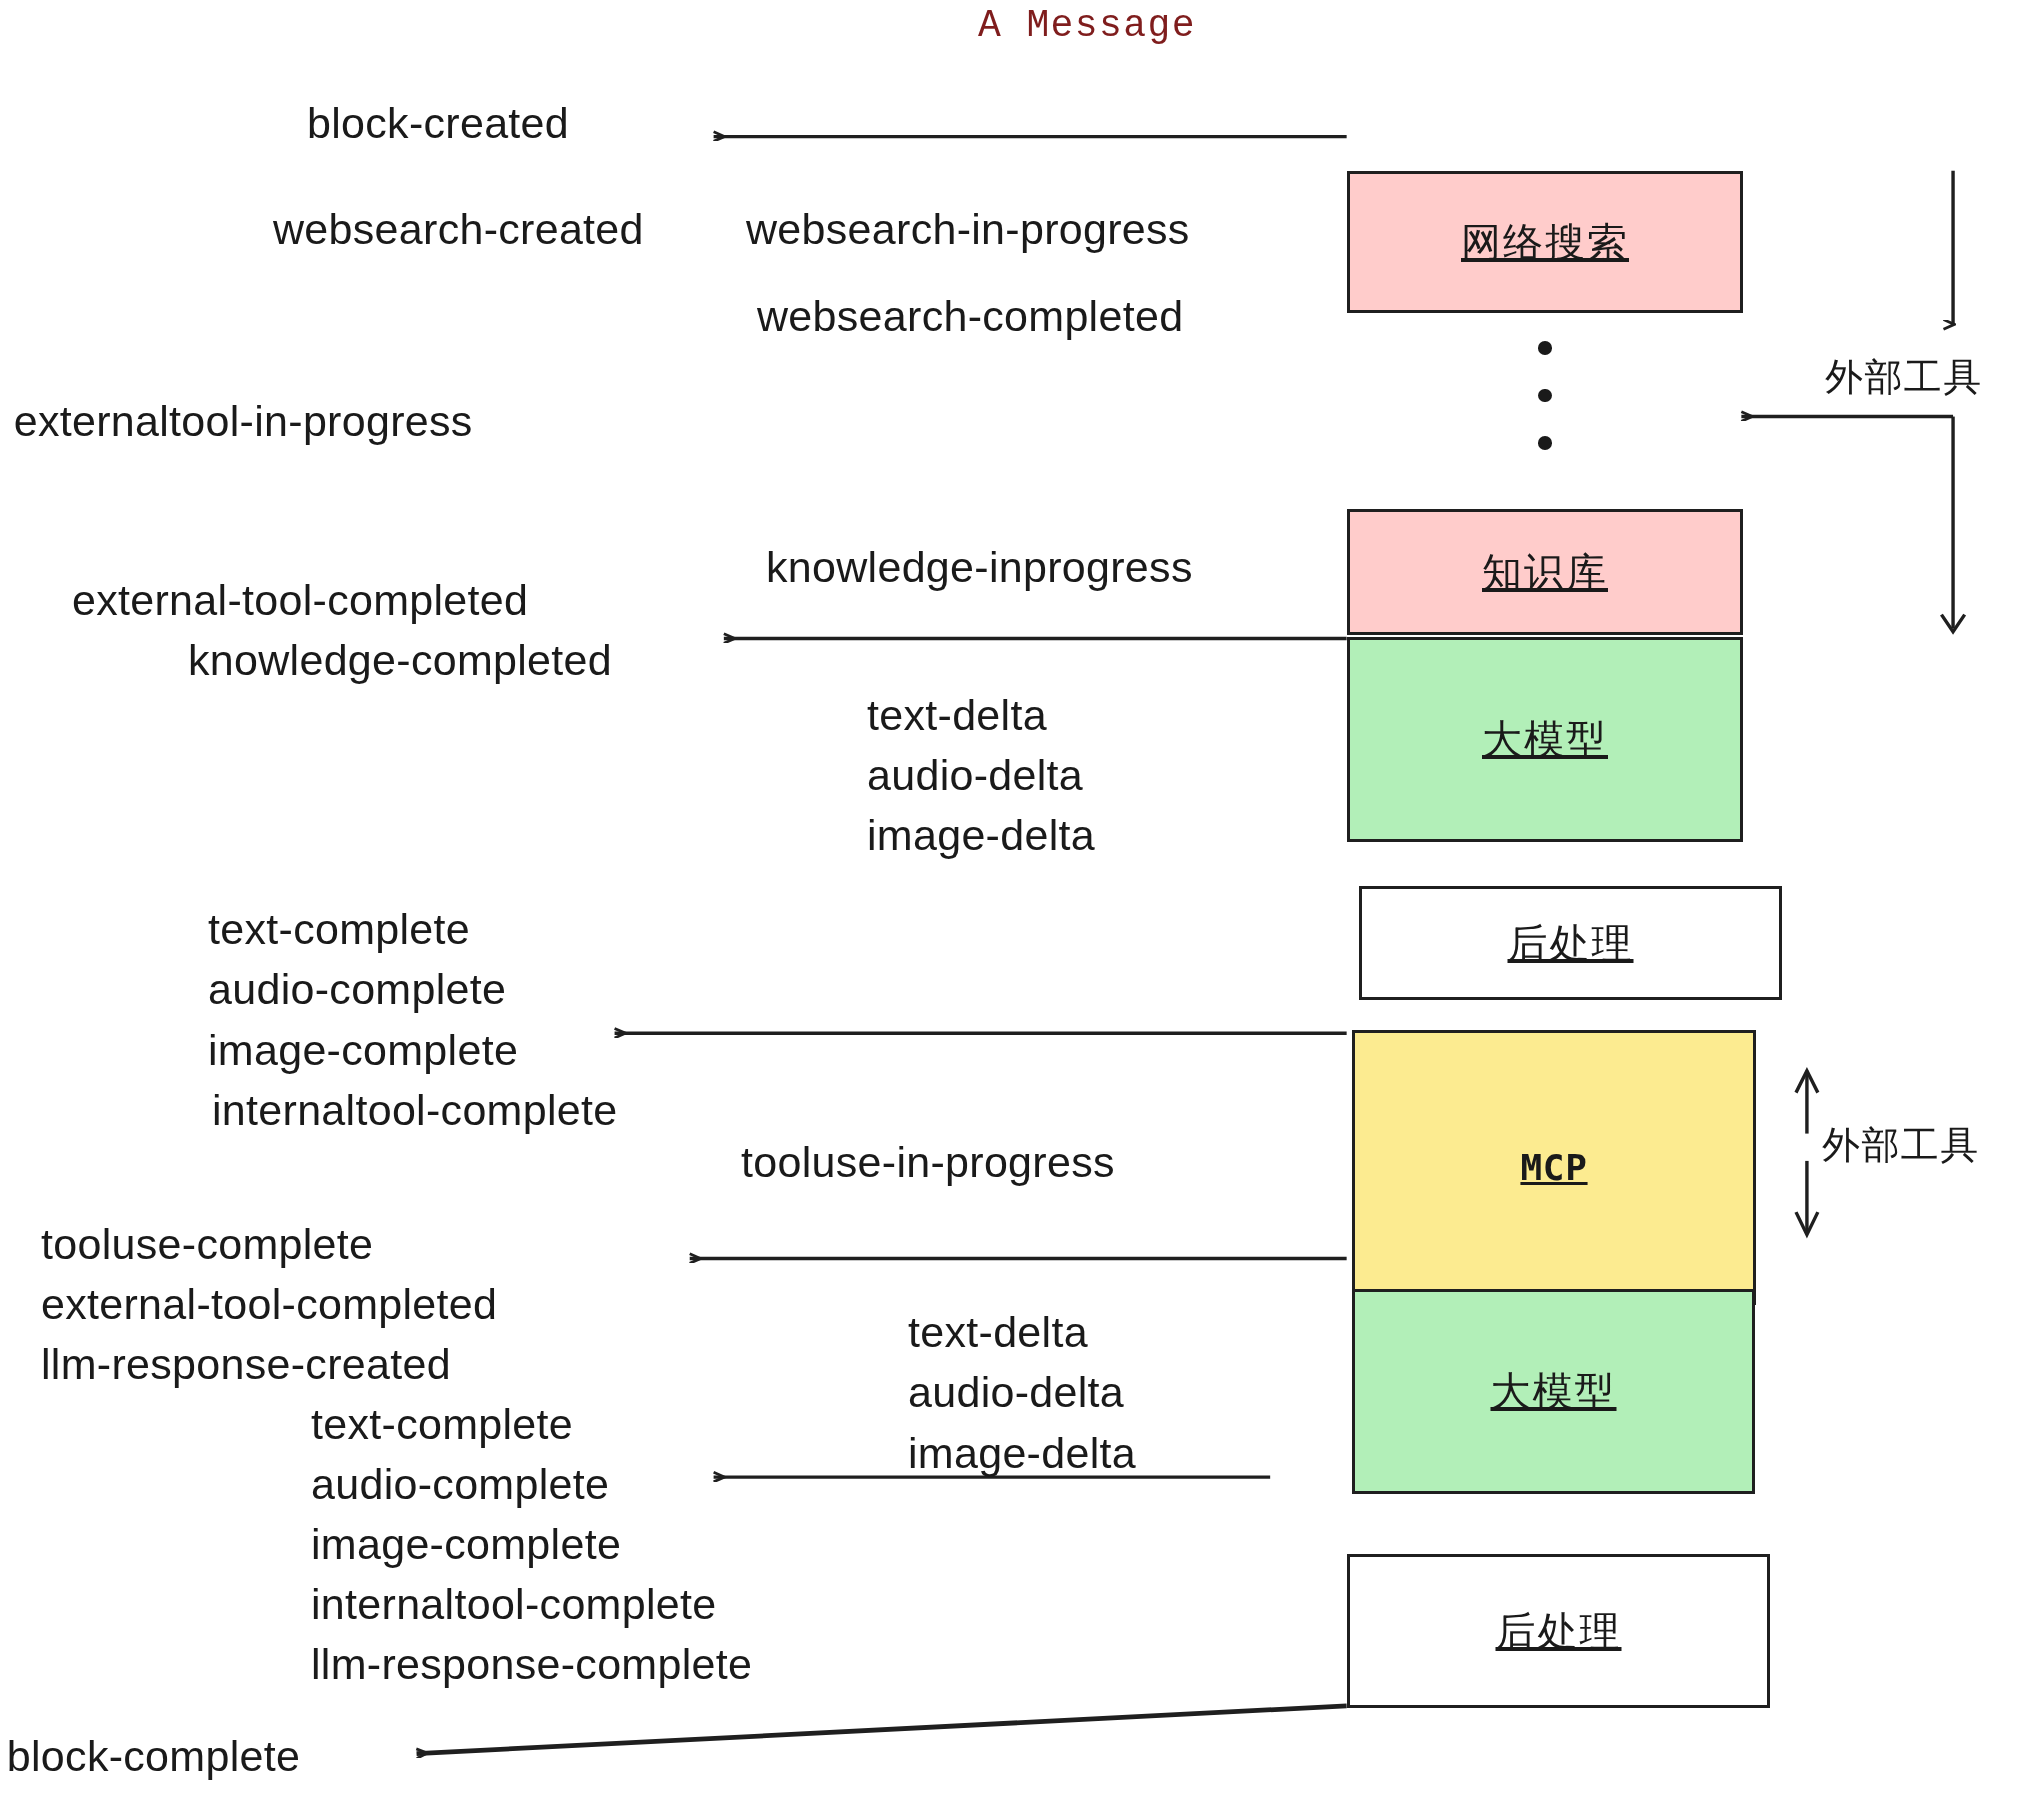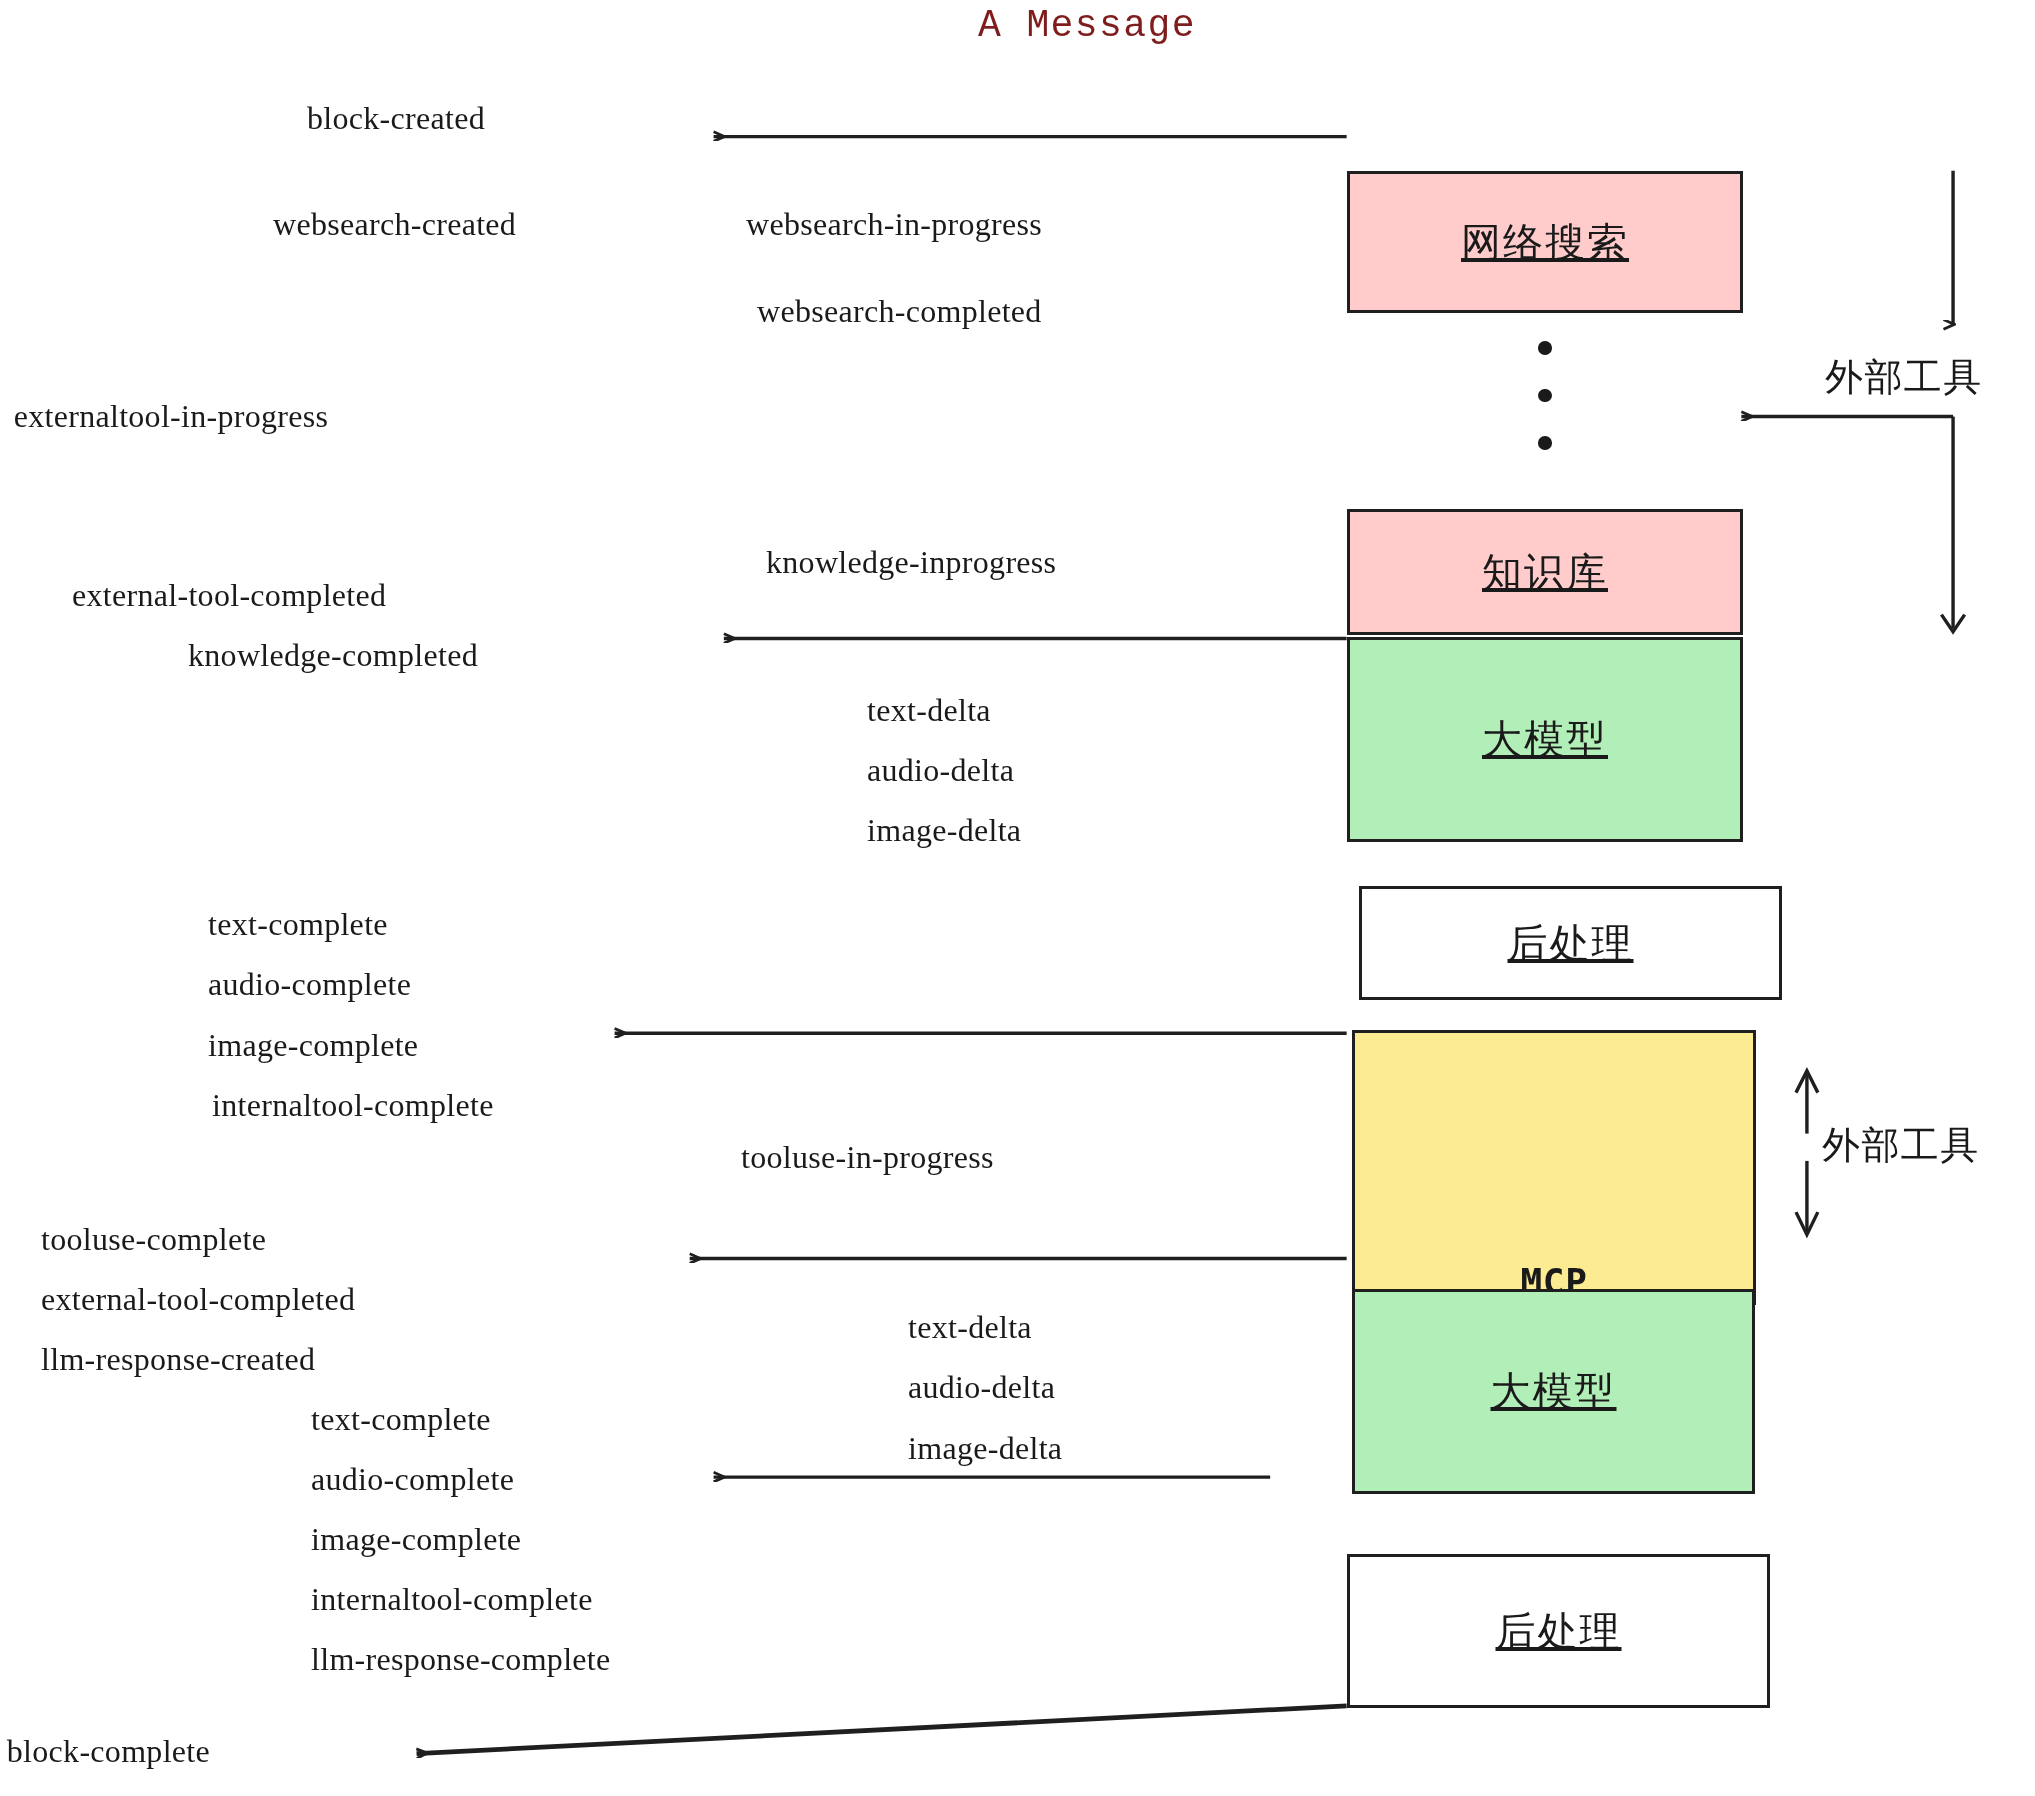--- a/index.html
+++ b/index.html
@@ -10,22 +10,22 @@
   #stage{
     position:relative;
     width:2035px;
     height:1796px;
     background:#ffffff;
     overflow:hidden;
   }
   
   .evt{
     position:absolute;
-    font-family:Liberation Serif, serif;
-    font-size:32px;
+    font-family:Liberation Sans, sans-serif;
+    font-size:43px;
     line-height:1.0;
     letter-spacing:0.3px;
     color:#1a1a1a;
     white-space:nowrap;
   }
   
   .title{
     position:absolute;
     font-family:Liberation Mono, monospace;
     font-size:38px;
@@ -186,21 +186,21 @@
   </div>
 
   <div class="box green" style="left:1347px; top:637px; width:396px; height:205px;">
     <span class="lbl">大模型</span>
   </div>
 
   <div class="box white" style="left:1359px; top:886px; width:423px; height:114px;">
     <span class="lbl">后处理</span>
   </div>
 
-  <div class="box yellow mcp" style="left:1352px; top:1030px; width:404px; height:275px;align-items:flex-end;">
+  <div class="box yellow mcp" style="left:1352px; top:1030px; width:404px; height:275px;">
     <span class="lbl">MCP</span>
   </div>
 
   <div class="box green" style="left:1352px; top:1289px; width:403px; height:205px;">
     <span class="lbl">大模型</span>
   </div>
 
   <div class="box white" style="left:1347px; top:1554px; width:423px; height:154px;">
     <span class="lbl">后处理</span>
   </div>

